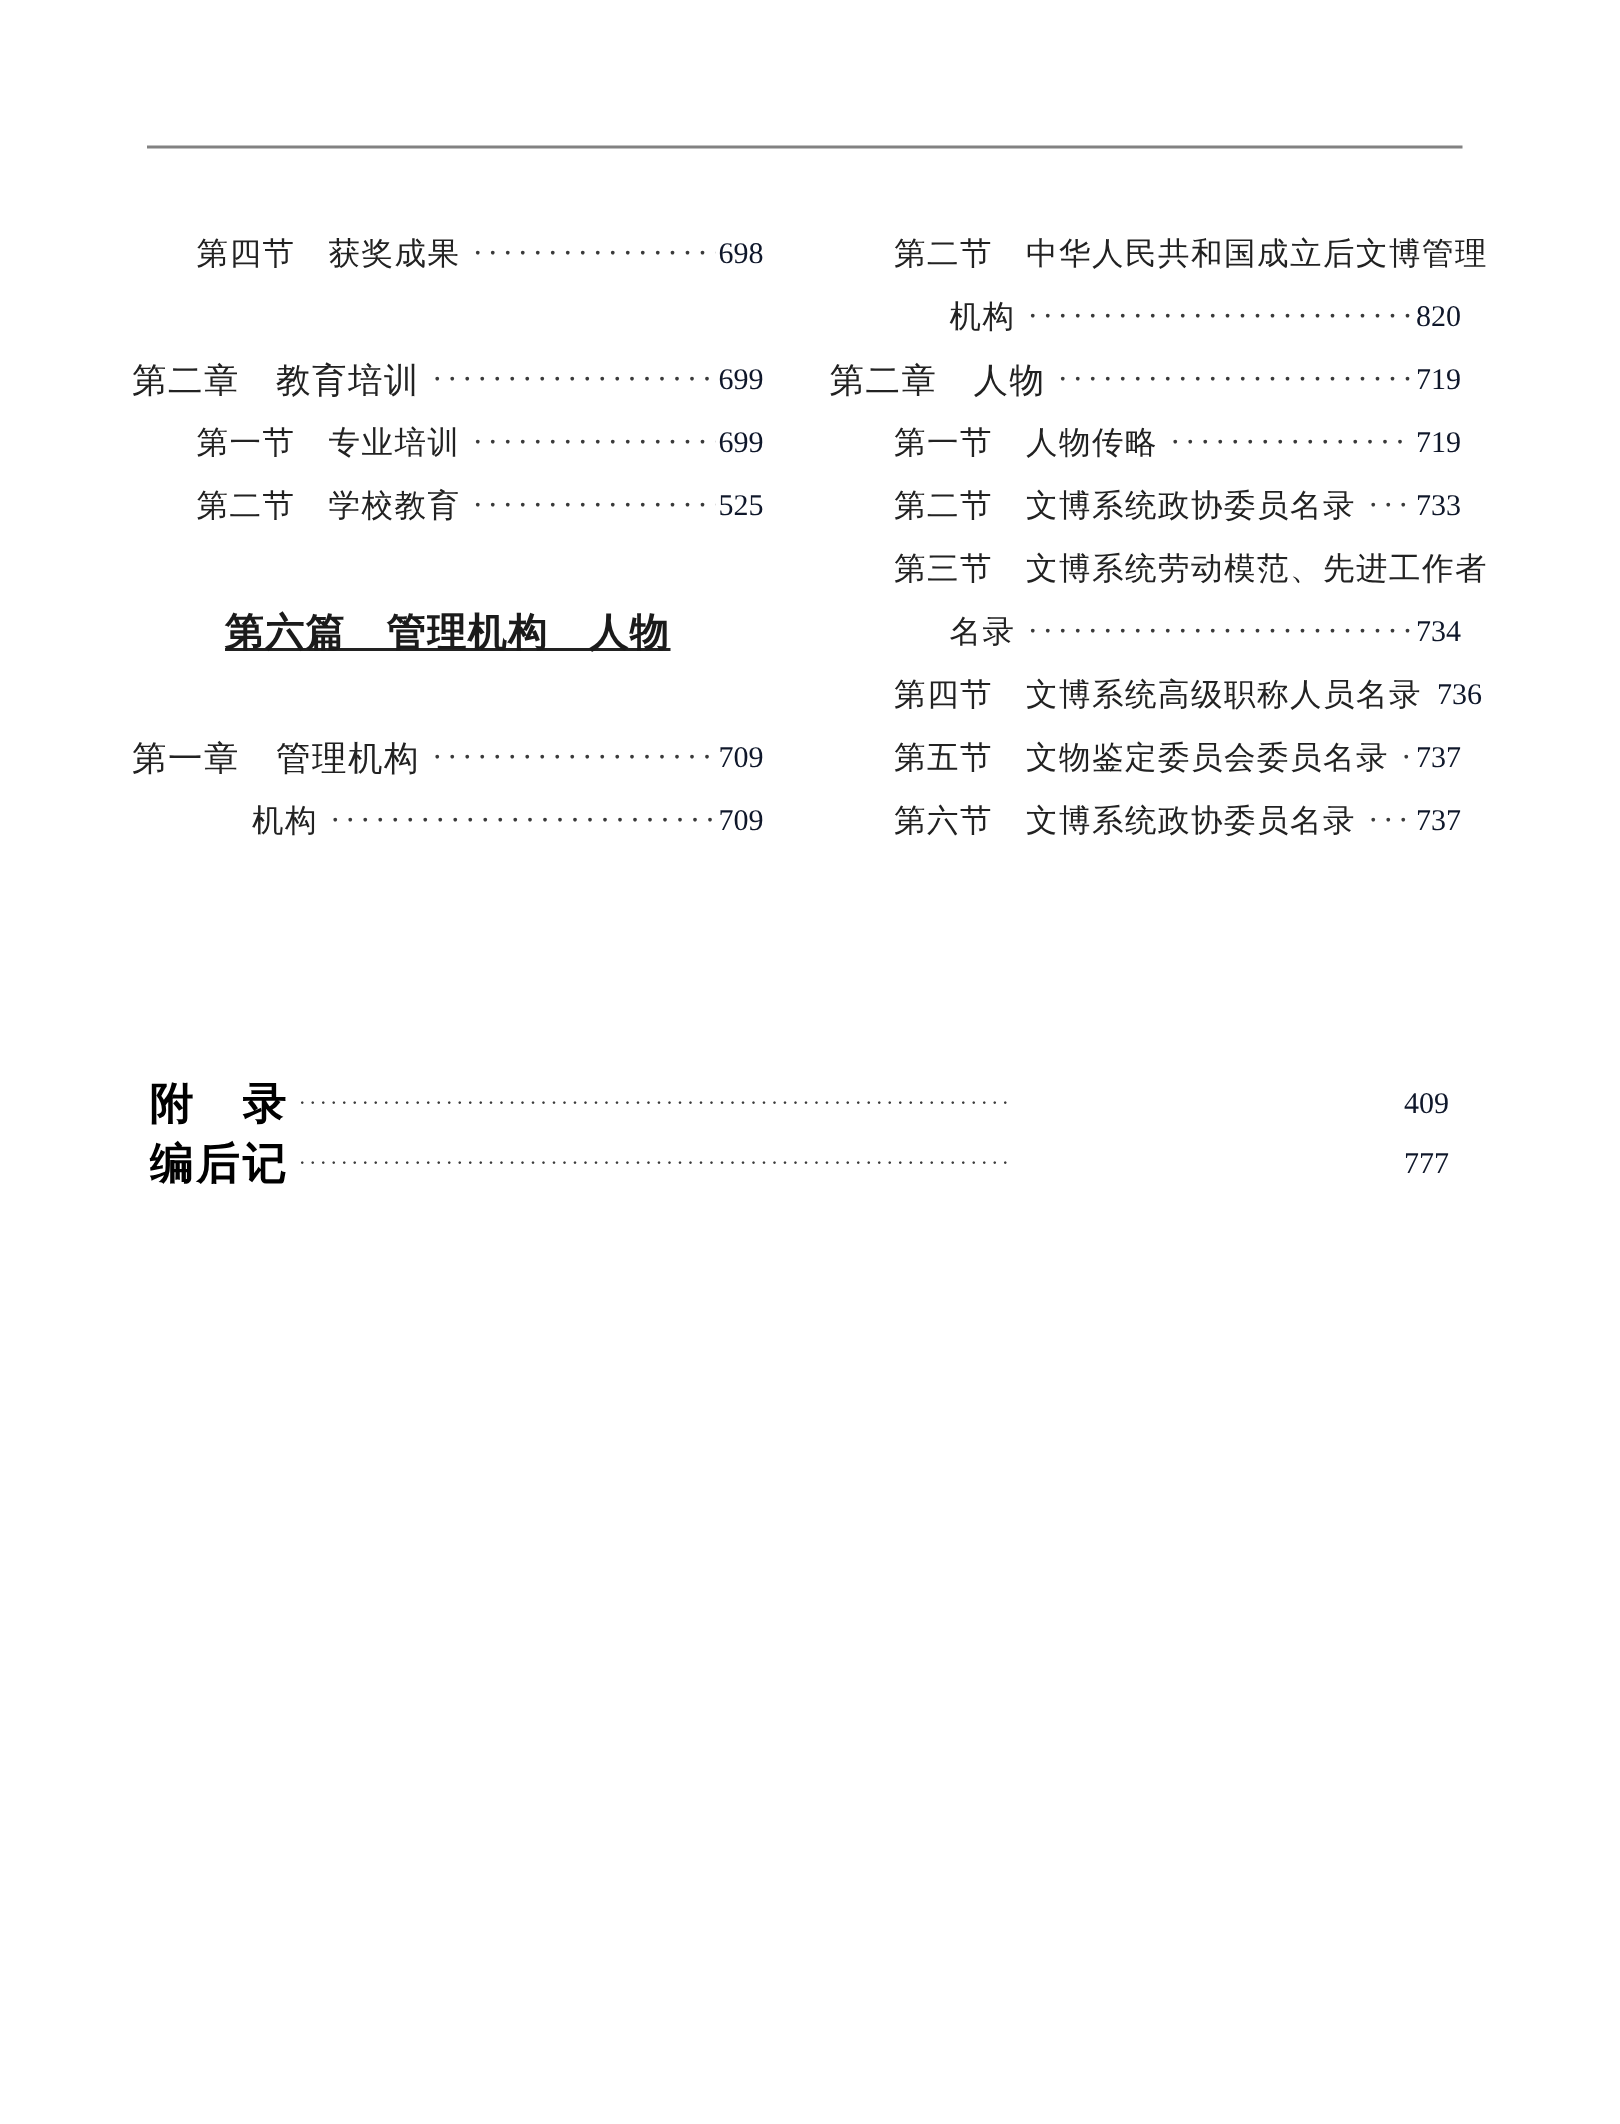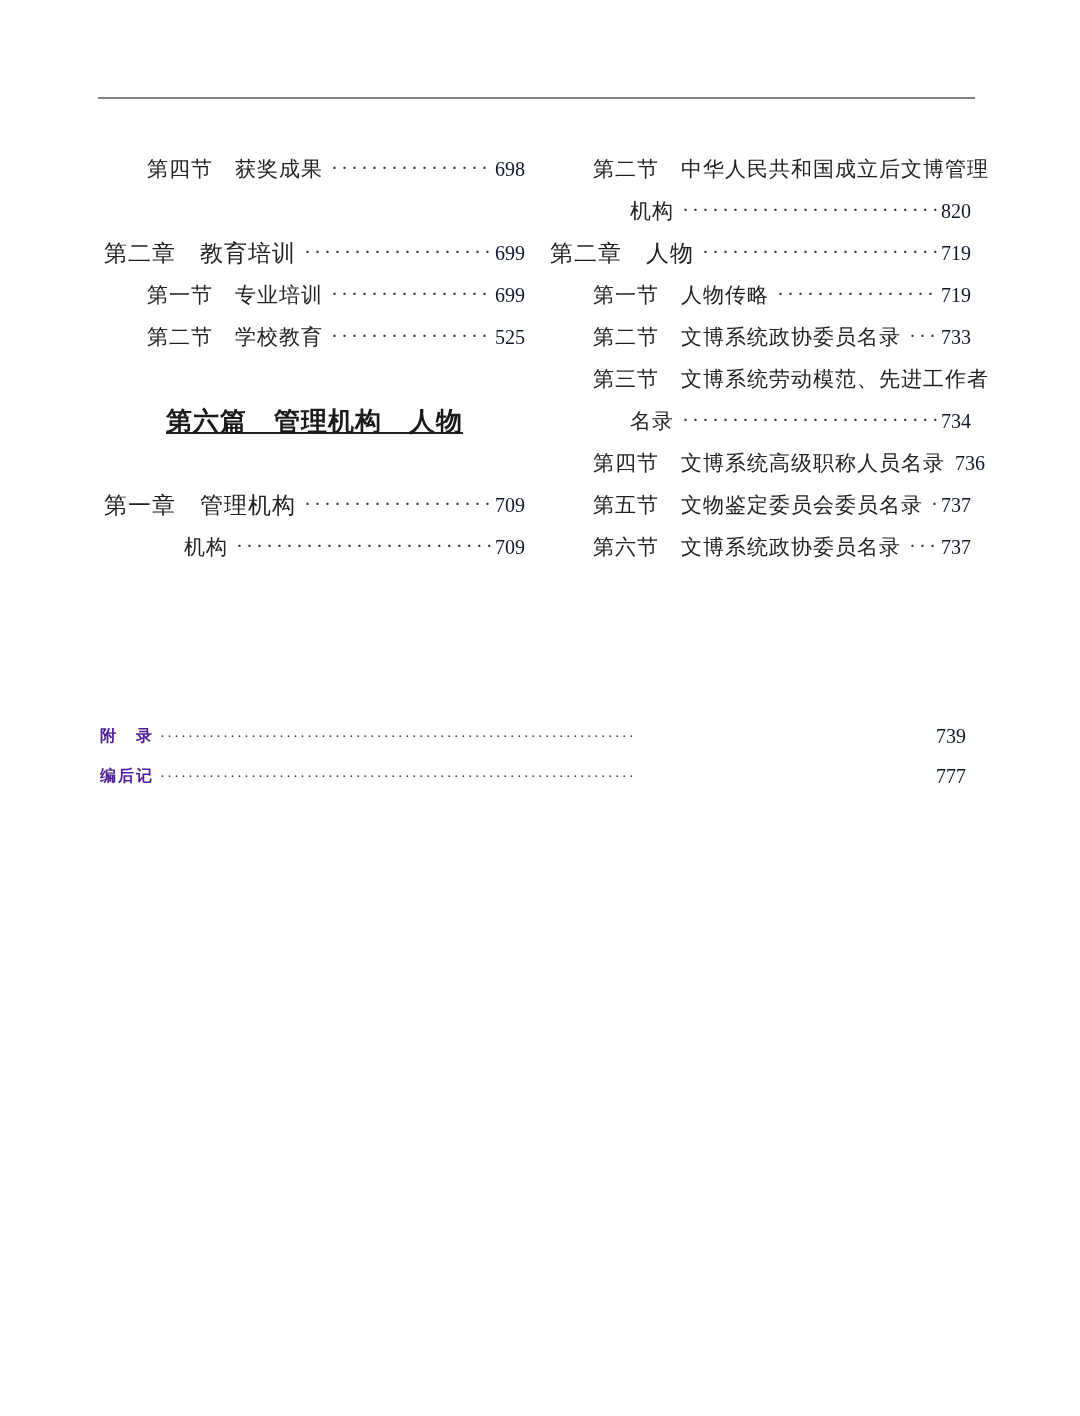--- a/index.html
+++ b/index.html
@@ -16,24 +16,24 @@
     background: #ffffff;
   }
   .top-rule {
     position: absolute;
     left: 98px; top: 97px;
     width: 877px; height: 0;
     border-top: 2px solid #828282;
   }
   .columns {
     position: absolute;
-    left: 104px; top: 148px;
+    left: 88px; top: 148px;
     width: 880px;
     display: flex;
-    gap: 25px;
+    gap: 44px;
   }
   .col { width: 421px; flex: 0 0 421px; }
 
   .row {
     height: 42px;
     display: flex;
     align-items: center;
   }
   .label { white-space: nowrap; letter-spacing: 1px; }
 
@@ -73,22 +73,22 @@
 
   .footer {
     position: absolute;
     left: 100px; top: 716px;
     width: 866px;
   }
   .footer .row { height: 40px; }
   .appendix .label {
     font-family: "Liberation Sans", "DejaVu Sans", sans-serif;
     font-weight: bold;
-    font-size: 16px;
-    color: #4c1d95;
+    font-size: 29px;
+    color: #000000;
     letter-spacing: 2px;
   }
   .appendix .leader {
     font-size: 15px;
     letter-spacing: 2px;
     margin: 0 4px 0 6px;
     transform: translateY(0);
   }
   .appendix .pagenum { font-size: 20px; }
 </style>
@@ -182,21 +182,21 @@
           <span class="label">第六节　文博系统政协委员名录</span>
           <span class="leader"></span>
           <span class="pagenum">737</span>
         </div>
       </div>
   </div>
   <div class="footer">
       <div class="row appendix">
         <span class="label">附　录</span>
         <span class="leader"></span>
-        <span class="pagenum">739</span>
+        <span class="pagenum">409</span>
       </div>
       <div class="row appendix">
         <span class="label">编后记</span>
         <span class="leader"></span>
         <span class="pagenum">777</span>
       </div>
     </div>
 </div>
 
 </body></html>

